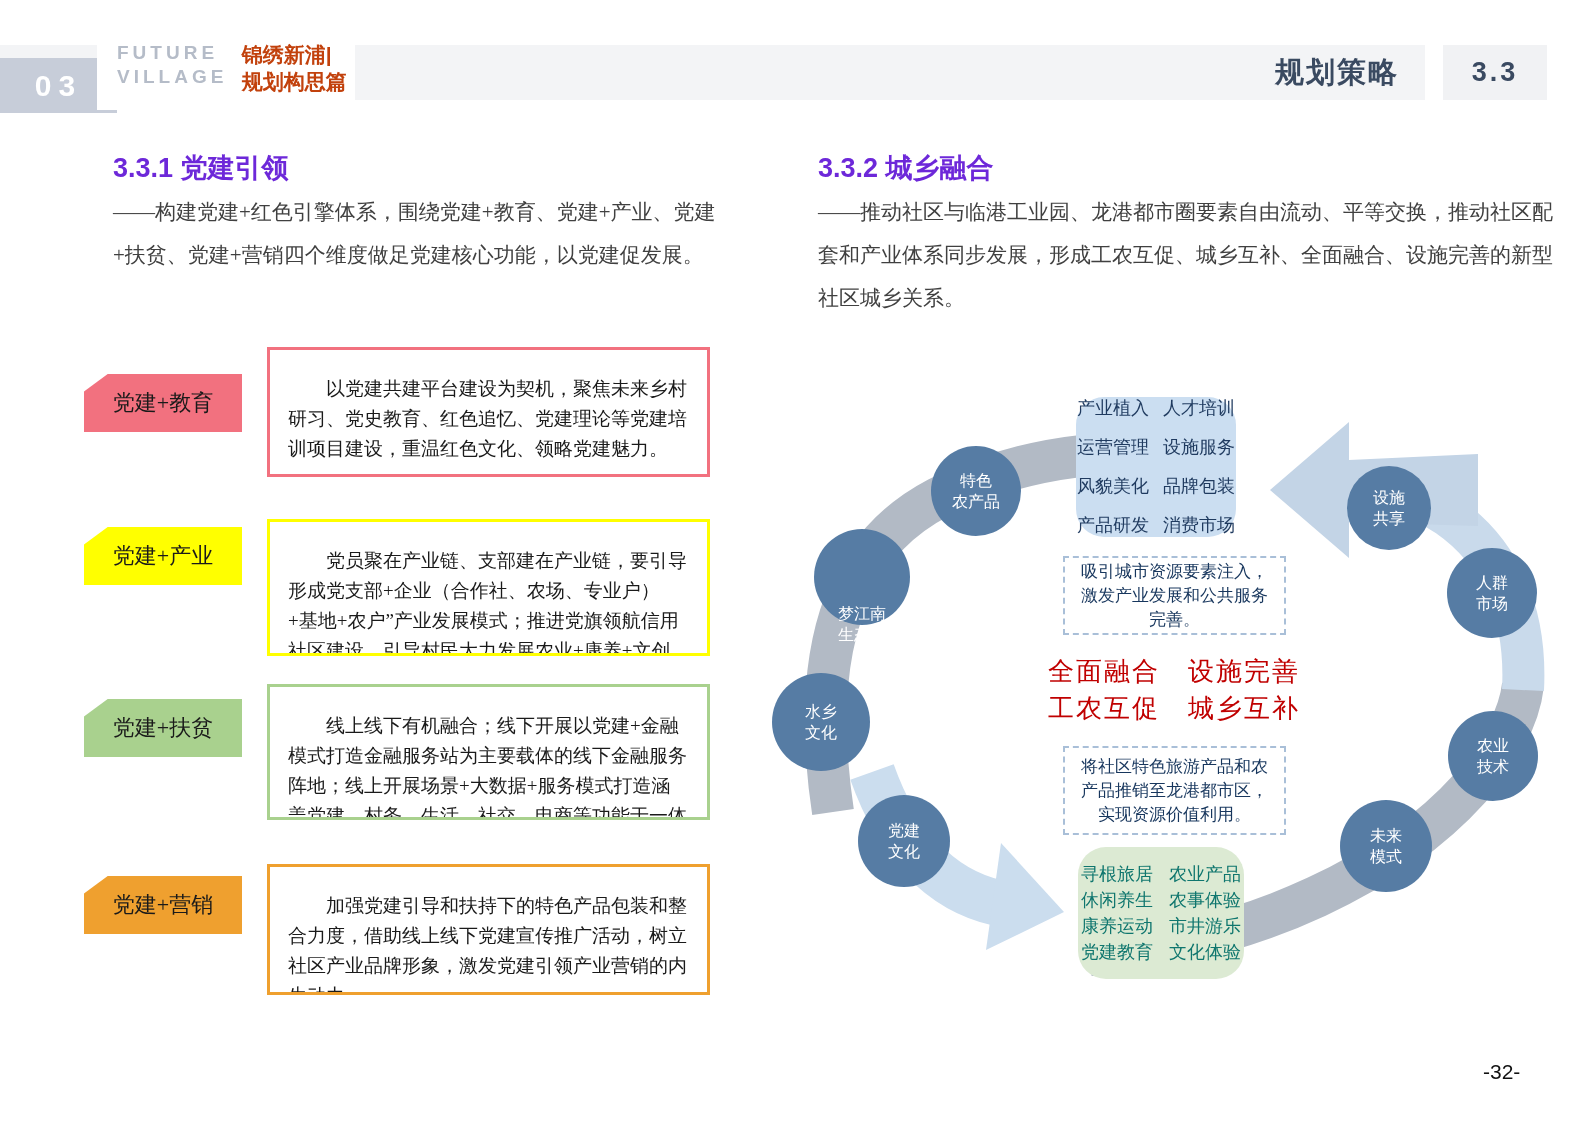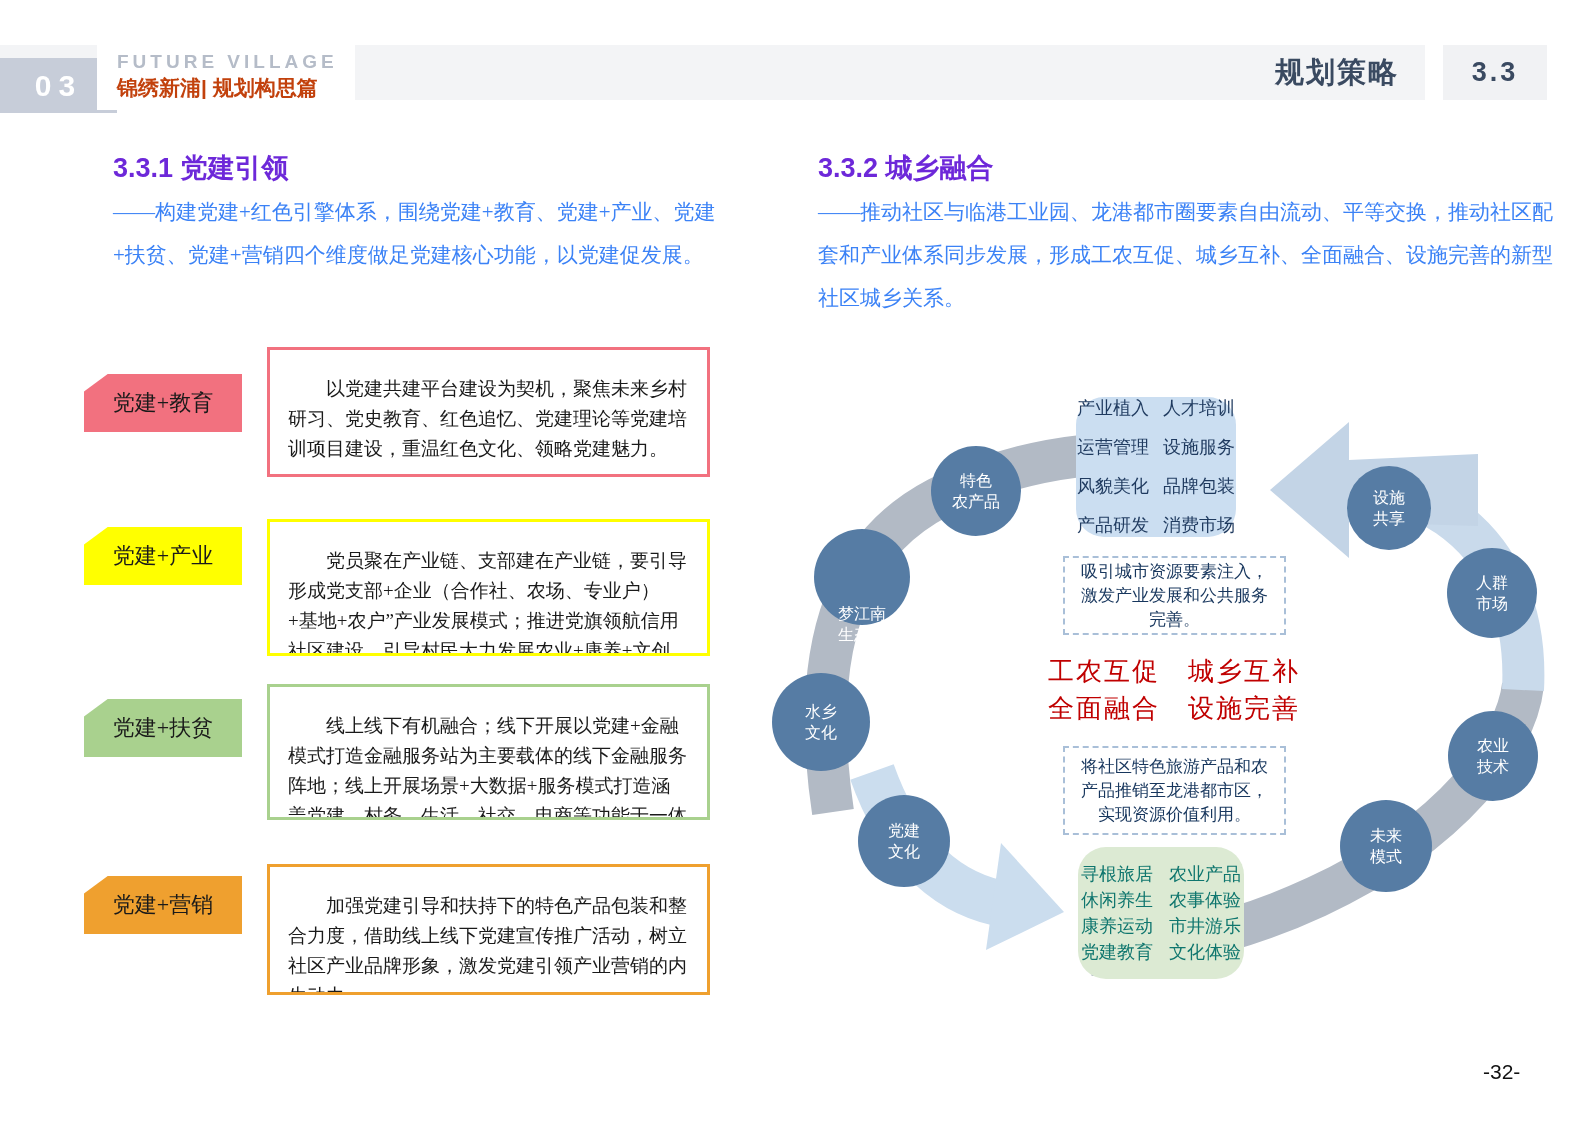--- a/index.html
+++ b/index.html
@@ -4,33 +4,33 @@
 <style>
   html,body{margin:0;padding:0;background:#e9e9e9;}
   .canvas{position:relative;width:1588px;height:1123px;background:#ffffff;overflow:hidden;
           font-family:"Liberation Sans","DejaVu Sans",sans-serif;color:#111;}
   
   .hdr-band{position:absolute;left:0;top:45px;width:1425px;height:55px;background:#F3F4F6;}
   .hdr-num{position:absolute;left:0;top:58px;width:117px;height:55px;background:#C7CDD9;
            color:#fff;font-weight:bold;font-size:30px;letter-spacing:7px;
            display:flex;align-items:center;justify-content:center;}
   .hdr-title-wrap{position:absolute;left:97px;top:41px;width:258px;height:69px;background:#fff;
-           padding-left:20px;box-sizing:border-box;display:flex;flex-direction:column;justify-content:center;}
+           padding-left:20px;box-sizing:border-box;display:flex;flex-direction:row;justify-content:center;}
   .hdr-en{color:#B5BCC8;font-weight:bold;font-size:19px;letter-spacing:4px;line-height:24px;}
   .hdr-cn{color:#c2410c;font-weight:bold;font-size:21px;line-height:27px;}
   .hdr-right{position:absolute;left:347px;top:45px;width:1070px;height:55px;
            display:flex;align-items:center;justify-content:flex-end;padding-right:18px;box-sizing:border-box;
            color:#3A4A61;font-weight:bold;font-size:29px;letter-spacing:2px;}
   .hdr-sec{position:absolute;left:1443px;top:45px;width:104px;height:55px;background:#F1F2F4;
            display:flex;align-items:center;justify-content:center;
            color:#3A4A61;font-weight:bold;font-size:27px;letter-spacing:3px;}
   
   .sec-title{position:absolute;font-weight:bold;font-size:27px;color:#6d28d9;}
   .intro{position:absolute;font-family:"Liberation Serif","DejaVu Serif",serif;
-         font-size:21px;line-height:43px;color:#3b82f6;}
+         font-size:21px;line-height:43px;color:#404040;}
   
   .pb-label{position:absolute;width:158px;height:58px;display:flex;align-items:center;justify-content:center;
             font-family:"Liberation Serif","DejaVu Serif",serif;font-size:22px;color:#1a1a1a;
             clip-path:polygon(15% 0,100% 0,100% 100%,0 100%,0 30%);}
   .pb-box{position:absolute;width:443px;box-sizing:border-box;border:3px solid #737373;background:#fff;
           padding:24px 18px 10px 18px;overflow:hidden;
           font-family:"Liberation Serif","DejaVu Serif",serif;font-size:19px;line-height:30px;color:#1a1a1a;}
   .pb-box p{margin:0;text-indent:2em;}
   
   .dg-svg{position:absolute;left:0;top:0;z-index:1;pointer-events:none;}
@@ -151,22 +151,22 @@
       <span>设施服务</span>
     <span>风貌美化</span>
       <span>品牌包装</span>
     <span>产品研发</span>
       <span>消费市场</span>
   </div>
 
   <div class="dashed-note" style="left:1063px;top:556px;width:223px;height:79px;">吸引城市资源要素注入，激发产业发展和公共服务完善。</div>
 
   <div class="center-red" style="left: 1043px; top: 653px; width: 262px; color: rgb(192, 0, 0);">
+    <div>全面融合　设施完善</div>
     <div>工农互促　城乡互补</div>
-    <div>全面融合　设施完善</div>
   </div>
 
   <div class="dashed-note" style="left:1063px;top:746px;width:223px;height:89px;">将社区特色旅游产品和农产品推销至龙港都市区，实现资源价值利用。</div>
 
   <div class="round-box" style="left: 1078px; top: 847px; width: 166px; height: 132px; background-color: rgb(220, 234, 211); color: #0f766e;">
     <span>寻根旅居</span>
       <span>农业产品</span>
     <span>休闲养生</span>
       <span>农事体验</span>
     <span>康养运动</span>

